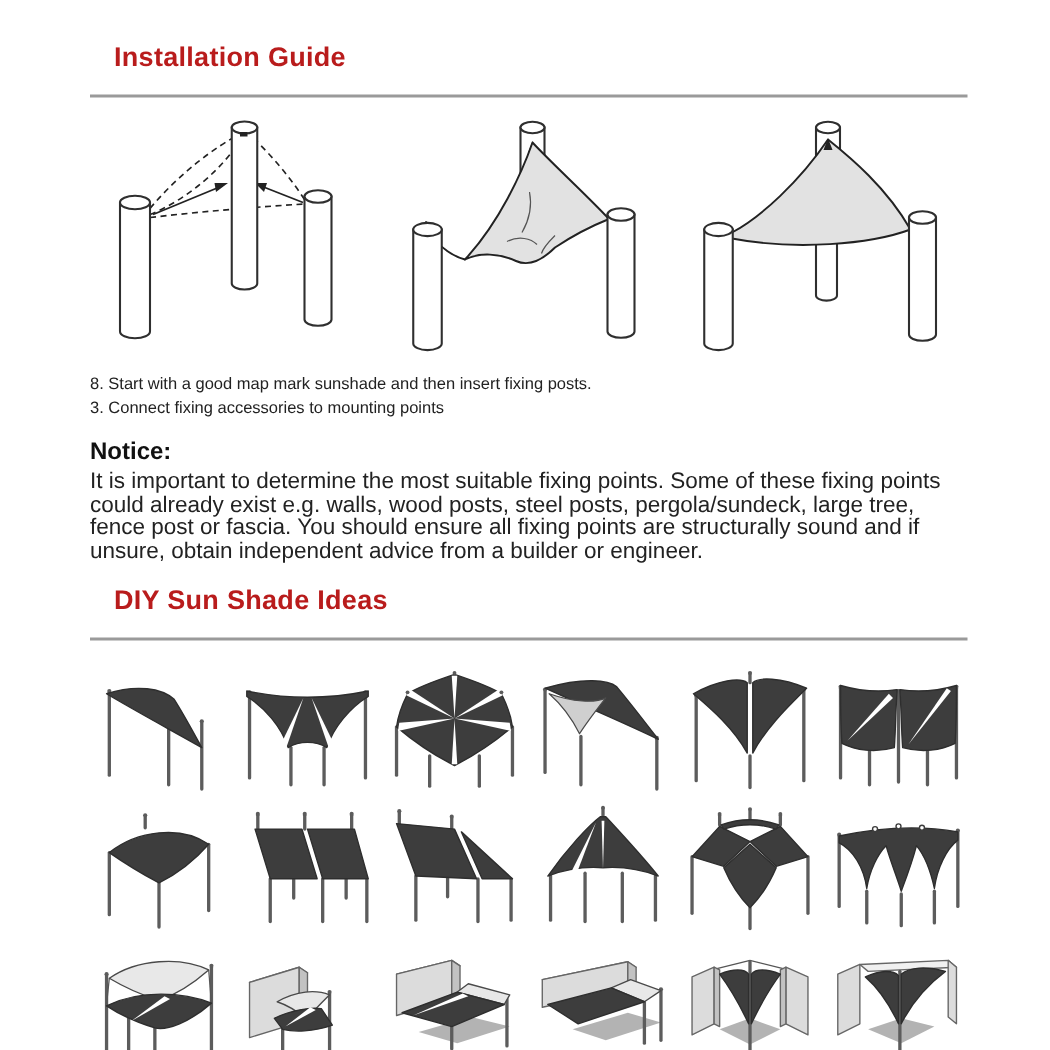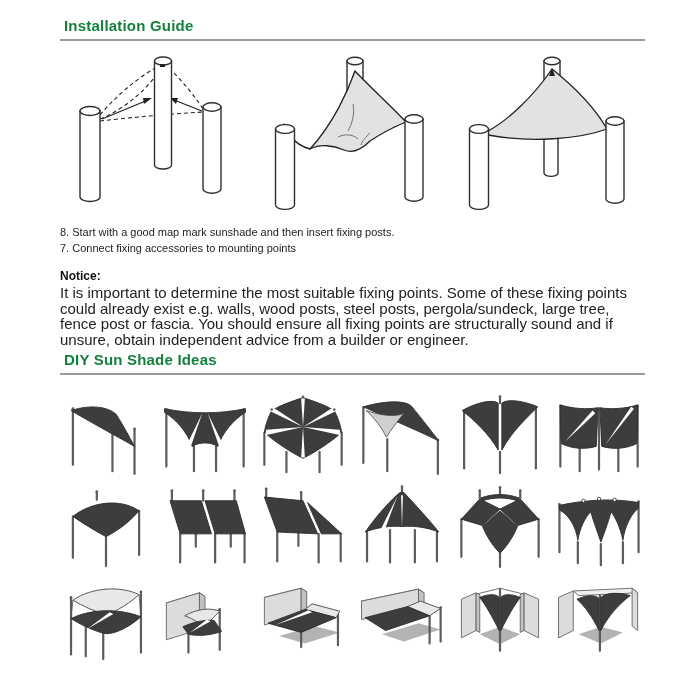--- a/index.html
+++ b/index.html
@@ -1,25 +1,25 @@
 <!DOCTYPE html>
 <html><head>
 <meta charset="utf-8">
 <style>
   html,body{margin:0;padding:0;background:#fff;}
   body{width:700px;height:700px;font-family:"Liberation Sans","DejaVu Sans",sans-serif;color:#1c1c1c;overflow:hidden;}
   .page{padding:13px 55px 0 60px;}
-  h1.sec-title{font-size:15px;font-weight:bold;color:#15803d;margin:4px;line-height:18px;letter-spacing:.2px;}
+  h1.sec-title{font-size:18px;font-weight:bold;color:#b91c1c;margin:16px;line-height:18px;letter-spacing:.2px;}
   .rule{border:none;border-top:2px solid #9a9a9a;margin:4px 0 0 0;position:relative;}
   .rule::before{content:"";position:absolute;left:-2px;top:-1px;width:3px;height:3px;background:#444;border-radius:50%;}
   .diagrams{display:flex;justify-content:space-between;align-items:flex-start;margin-top:8px;height:170px;}
   .diagrams svg{display:block;}
   .steps{margin-top:6px;}
   .step{font-size:11px;line-height:15.5px;color:#222;padding-left:14px;text-indent:-14px;}
-  .notice-title{font-size:12px;font-weight:bold;margin:13px 0 2px 0;color:#111;}
+  .notice-title{font-size:16px;font-weight:bold;margin:13px 0 2px 0;color:#111;}
   .notice-body{font-size:15px;line-height:15.5px;color:#222;margin:0;}
   .diy-head{margin-top:26px;}
   .idea-grid{margin-top:16px;}
   .idea-row{display:flex;justify-content:space-between;align-items:flex-end;margin-bottom:8px;}
   .idea{width:92px;height:85px;}
   .idea svg{display:block;width:92px;height:85px;}
   
   .cyl{fill:#fff;stroke:#2f2f2f;stroke-width:1.4;}
   .dash{fill:none;stroke:#222;stroke-width:1.1;stroke-dasharray:4 3;}
   .solid{fill:none;stroke:#222;stroke-width:1.2;}
@@ -95,21 +95,21 @@
       <path class="rope" d="M33,84 c-5,0 -9,3 -12,4"></path>
       <path class="cyl" d="M14.5,80 L14.5,156 A9.5,4.4 0 0 0 33.5,156 L33.5,80 Z"></path>
       <ellipse class="cyl" cx="24" cy="80" rx="9.5" ry="4.4"></ellipse>
       <path class="cyl" d="M151,72 L151,150 A9,4.2 0 0 0 169,150 L169,72 Z"></path>
       <ellipse class="cyl" cx="160" cy="72" rx="9" ry="4.2"></ellipse>
     </svg>
   </div>
 
   <div class="steps">
     <div class="step">8. Start with a good map mark sunshade and then insert fixing posts.</div>
-    <div class="step">7. Connect fixing accessories to mounting points</div>
+    <div class="step">3. Connect fixing accessories to mounting points</div>
   </div>
 
   <div class="notice-title">Notice:</div>
   <p class="notice-body">It is important to determine the most suitable fixing points. Some of these fixing points could already exist e.g. walls, wood posts, steel posts, pergola/sundeck, large tree, fence post or fascia. You should ensure all fixing points are structurally sound and if unsure, obtain independent advice from a builder or engineer.</p>
 
   <h1 class="sec-title diy-head">DIY Sun Shade Ideas</h1>
   <hr class="rule">
 
   <div class="idea-grid">
 

